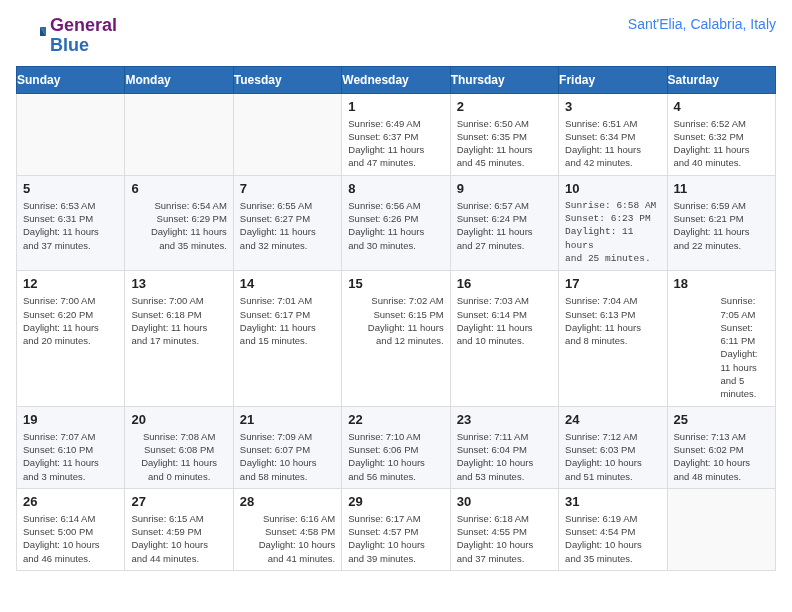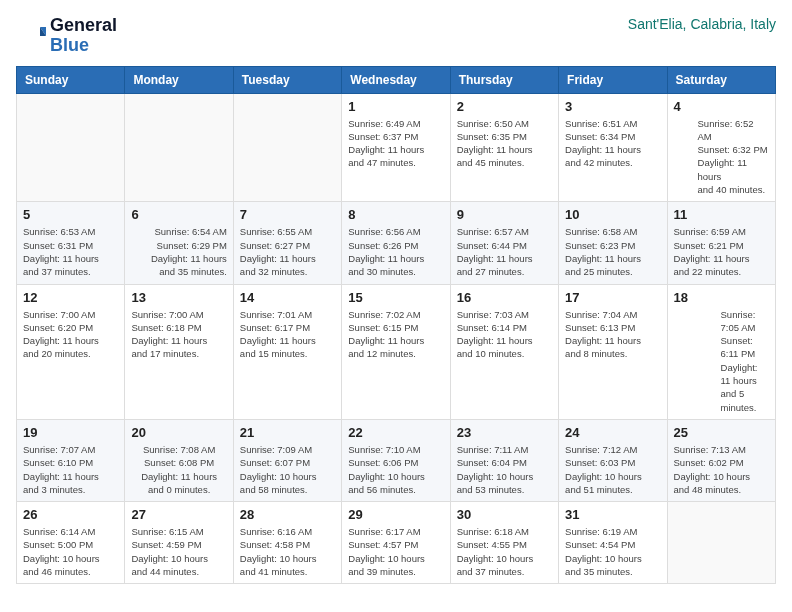--- a/index.html
+++ b/index.html
@@ -19,49 +19,49 @@
     .logo {
       display: flex;
       align-items: center;
       gap: 4px;
     }
     .logo-text {
       font-size: 18px;
       font-weight: bold;
       line-height: 1.1;
     }
-    .logo-general { color: #0f172a; }
+    .logo-general { color: #701a75; }
     .logo-blue { color: #2a6db5; }
     .logo-icon {
       width: 30px;
       height: 30px;
     }
     .title-block {
       text-align: right;
     }
     .month-title {
       font-size: 32px;
       font-weight: 300;
       color: #333;
     }
     .subtitle {
       font-size: 14px;
-      color: #0f766e;
+      color: #3b82f6;
     }
     .calendar {
       width: 100%;
       border-collapse: collapse;
       border: 1px solid #ccc;
     }
     .calendar th {
       background: #2a6db5;
       color: #fff;
       font-size: 12px;
       font-weight: bold;
-      padding: 6px 8px;
+      padding: 6px 0;
       text-align: left;
       border: 1px solid #1a5a9a;
     }
     .calendar td {
       vertical-align: top;
       padding: 5px 6px;
       border: 1px solid #ddd;
       width: 107px;
       min-height: 80px;
       font-size: 10px;
@@ -138,21 +138,21 @@
         </td>
         <td>
           <div class="day-num">3</div>
           <div class="day-info" style="white-space: pre-line;">Sunrise: 6:51 AM
 Sunset: 6:34 PM
 Daylight: 11 hours
 and 42 minutes.</div>
         </td>
         <td>
           <div class="day-num">4</div>
-          <div class="day-info" style="white-space: pre-line; margin-left: 24px;">Sunrise: 6:52 AM
+          <div class="day-info" style="white-space: pre-line;">Sunrise: 6:52 AM
 Sunset: 6:32 PM
 Daylight: 11 hours
 and 40 minutes.</div>
         </td>
       </tr>
       <tr>
         <td>
           <div class="day-num">5</div>
           <div class="day-info" style="white-space: pre-line;">Sunrise: 6:53 AM
 Sunset: 6:31 PM
@@ -176,27 +176,27 @@
         <td>
           <div class="day-num">8</div>
           <div class="day-info" style="white-space: pre-line;">Sunrise: 6:56 AM
 Sunset: 6:26 PM
 Daylight: 11 hours
 and 30 minutes.</div>
         </td>
         <td>
           <div class="day-num">9</div>
           <div class="day-info" style="white-space: pre-line;">Sunrise: 6:57 AM
-Sunset: 6:44 PM
+Sunset: 6:24 PM
 Daylight: 11 hours
 and 27 minutes.</div>
         </td>
         <td>
           <div class="day-num">10</div>
-          <div class="day-info" style="white-space: pre-line;">Sunrise: 6:58 AM
+          <div class="day-info" style="white-space: pre-line; font-family: Liberation Mono, monospace;">Sunrise: 6:58 AM
 Sunset: 6:23 PM
 Daylight: 11 hours
 and 25 minutes.</div>
         </td>
         <td>
           <div class="day-num">11</div>
           <div class="day-info" style="white-space: pre-line;">Sunrise: 6:59 AM
 Sunset: 6:21 PM
 Daylight: 11 hours
 and 22 minutes.</div>
@@ -219,21 +219,21 @@
         </td>
         <td>
           <div class="day-num">14</div>
           <div class="day-info" style="white-space: pre-line;">Sunrise: 7:01 AM
 Sunset: 6:17 PM
 Daylight: 11 hours
 and 15 minutes.</div>
         </td>
         <td>
           <div class="day-num">15</div>
-          <div class="day-info" style="white-space: pre-line;">Sunrise: 7:02 AM
+          <div class="day-info" style="white-space: pre-line; text-align: right;">Sunrise: 7:02 AM
 Sunset: 6:15 PM
 Daylight: 11 hours
 and 12 minutes.</div>
         </td>
         <td>
           <div class="day-num">16</div>
           <div class="day-info" style="white-space: pre-line;">Sunrise: 7:03 AM
 Sunset: 6:14 PM
 Daylight: 11 hours
 and 10 minutes.</div>
@@ -314,21 +314,21 @@
         </td>
         <td>
           <div class="day-num">27</div>
           <div class="day-info" style="white-space: pre-line;">Sunrise: 6:15 AM
 Sunset: 4:59 PM
 Daylight: 10 hours
 and 44 minutes.</div>
         </td>
         <td>
           <div class="day-num">28</div>
-          <div class="day-info" style="white-space: pre-line;">Sunrise: 6:16 AM
+          <div class="day-info" style="white-space: pre-line; text-align: right;">Sunrise: 6:16 AM
 Sunset: 4:58 PM
 Daylight: 10 hours
 and 41 minutes.</div>
         </td>
         <td>
           <div class="day-num">29</div>
           <div class="day-info" style="white-space: pre-line;">Sunrise: 6:17 AM
 Sunset: 4:57 PM
 Daylight: 10 hours
 and 39 minutes.</div>

